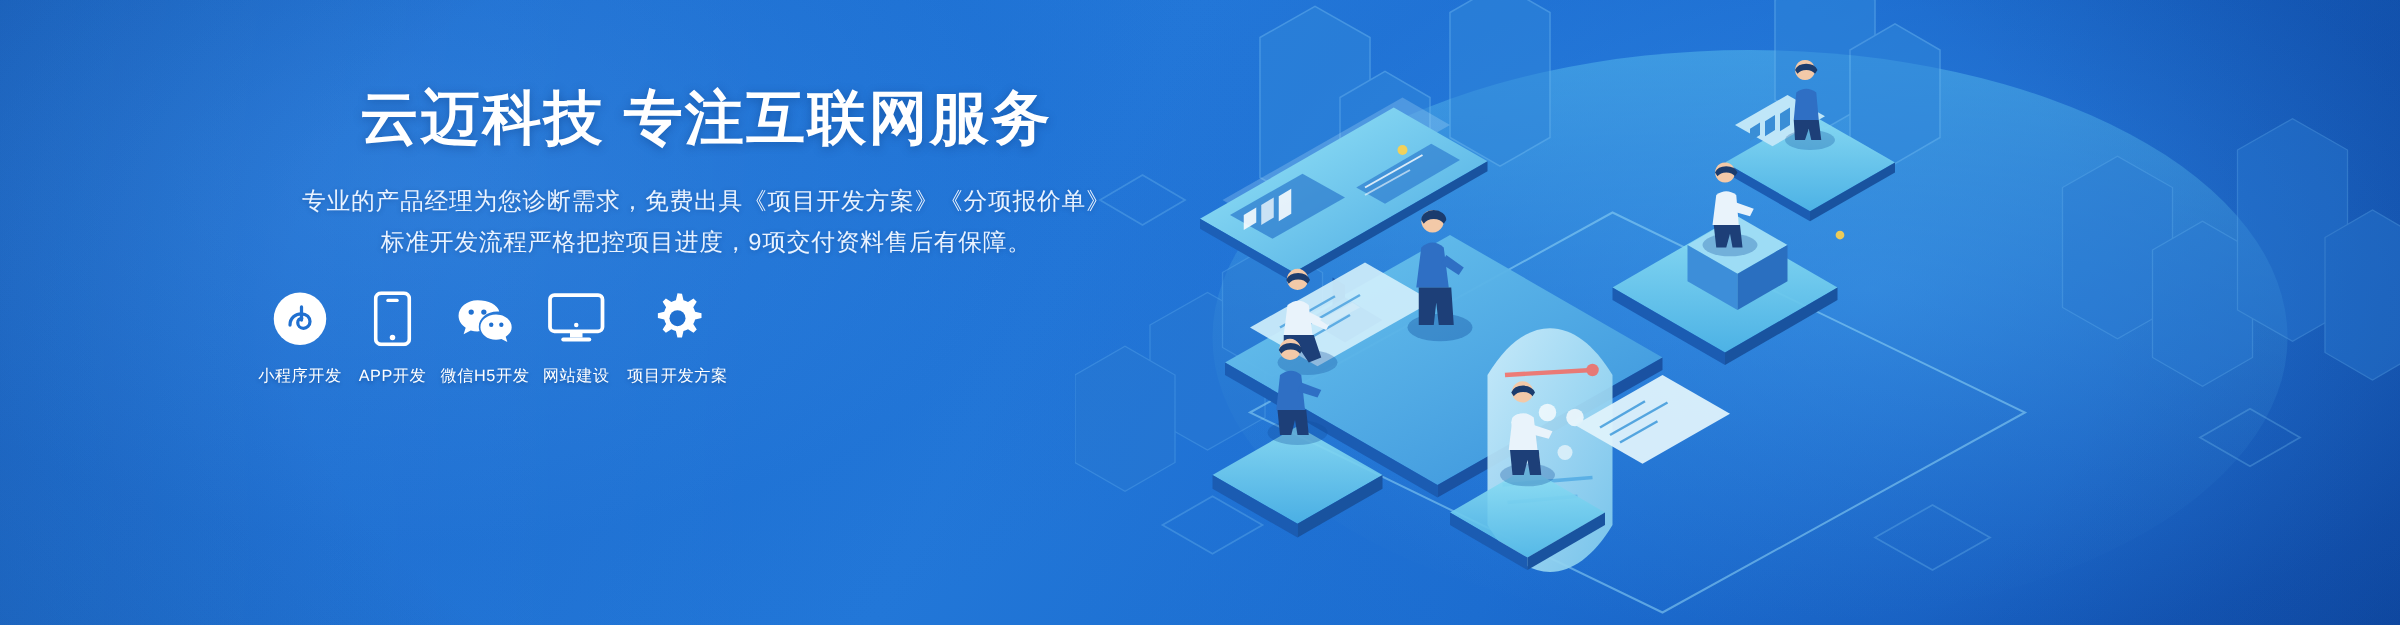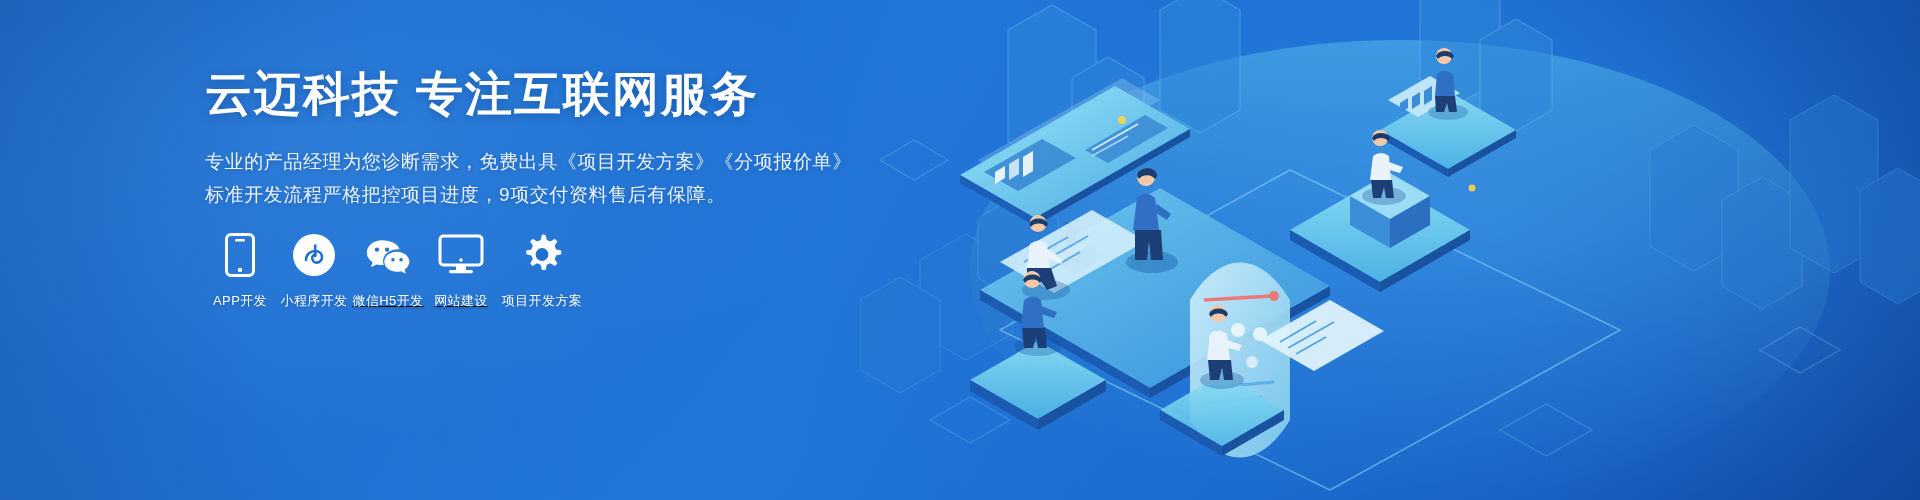--- a/index.html
+++ b/index.html
@@ -11,20 +11,21 @@
   }
 
   
   .banner{
     position:absolute; inset:0;
     background:
       radial-gradient(ellipse 1100px 620px at 78% 46%, rgba(60,150,240,0.55) 0%, rgba(40,115,215,0.16) 48%, rgba(0,0,0,0) 72%),
       radial-gradient(ellipse 900px 520px at 18% 30%, rgba(63,142,228,0.40) 0%, rgba(30,105,205,0.10) 55%, rgba(0,0,0,0) 78%),
       linear-gradient(118deg, #1565c8 0%, #1c6fd2 22%, #2277d8 44%, #1a6ccf 66%, #1257b8 86%, #0e49a6 100%);
     overflow:hidden;
+    text-align:center;
   }
   
   .sheen{
     position:absolute; left:-10%; top:-40%; width:70%; height:200%;
     background:linear-gradient(100deg, rgba(255,255,255,0.05) 0%, rgba(255,255,255,0.0) 60%);
     transform:rotate(-8deg);
     pointer-events:none;
   }
   .vignette{
     position:absolute; inset:0;
@@ -74,22 +75,22 @@
   .svc-label{
     color:#ffffff;
     font-size:13px;
     letter-spacing:0.4px;
     white-space:nowrap;
     text-shadow:0 1px 3px rgba(3,44,104,0.35);
   }
   
   .service:nth-child(1){ width:74px; }
   .service:nth-child(2){ width:74px; }
-  .service:nth-child(3){ width:74px;text-decoration:underline; }
-  .service:nth-child(4){ width:72px;text-decoration:underline; }
+  .service:nth-child(3){ width:74px; }
+  .service:nth-child(4){ width:72px; }
   .service:nth-child(5){ width:90px; }
 
   
   .art{
     position:absolute; right:0; top:0; width:1060px; height:500px;
     z-index:4; pointer-events:none;
   }
   .art svg{ display:block; }
 </style>
 </head>
@@ -320,38 +321,38 @@
     <div class="sublines">
       <div class="subline">专业的产品经理为您诊断需求，免费出具《项目开发方案》《分项报价单》</div>
       <div class="subline">标准开发流程严格把控项目进度，9项交付资料售后有保障。</div>
     </div>
   </div>
 
   <div class="services">
 
     <div class="service">
       <span class="svc-ico">
+        <svg width="44" height="44" viewBox="0 0 44 44">
+          <circle cx="22" cy="22" r="21" fill="#ffffff"></circle>
+          <path d="M14 27 c0 -6 5 -9 9 -9 c4.5 0 7 3 7 6.2 c0 3.2 -2.6 5.4 -5.2 5.4 c-2.6 0 -4.6 -2 -4.6 -4.4 c0 -2.2 1.6 -3.6 3.2 -3.6" fill="none" stroke="#2070d0" stroke-width="2.6" stroke-linecap="round"></path>
+          <path d="M23.2 12.5 v10.5" fill="none" stroke="#2070d0" stroke-width="2.6" stroke-linecap="round"></path>
+        </svg>
+      </span>
+      <span class="svc-label">小程序开发</span>
+    </div>
+
+    <div class="service">
+      <span class="svc-ico">
         <svg width="30" height="44" viewBox="0 0 30 44">
           <rect x="1.5" y="1.5" width="27" height="41" rx="4.5" ry="4.5" fill="none" stroke="#ffffff" stroke-width="3"></rect>
           <rect x="10" y="6" width="10" height="2.6" rx="1.3" fill="#ffffff"></rect>
           <circle cx="15" cy="37" r="2.2" fill="#ffffff"></circle>
         </svg>
       </span>
       <span class="svc-label">APP开发</span>
-    </div>
-
-    <div class="service">
-      <span class="svc-ico">
-        <svg width="44" height="44" viewBox="0 0 44 44">
-          <circle cx="22" cy="22" r="21" fill="#ffffff"></circle>
-          <path d="M14 27 c0 -6 5 -9 9 -9 c4.5 0 7 3 7 6.2 c0 3.2 -2.6 5.4 -5.2 5.4 c-2.6 0 -4.6 -2 -4.6 -4.4 c0 -2.2 1.6 -3.6 3.2 -3.6" fill="none" stroke="#2070d0" stroke-width="2.6" stroke-linecap="round"></path>
-          <path d="M23.2 12.5 v10.5" fill="none" stroke="#2070d0" stroke-width="2.6" stroke-linecap="round"></path>
-        </svg>
-      </span>
-      <span class="svc-label">小程序开发</span>
     </div>
 
     <div class="service">
       <span class="svc-ico">
         <svg width="50" height="44" viewBox="0 0 50 44">
           <path d="M18.5 6 C9.4 6 2 12 2 19.4 c0 4.2 2.4 7.9 6.2 10.4 l-1.8 5.6 6.2 -3.2 c1.9 0.5 3.9 0.8 5.9 0.8 c0.6 0 1.2 0 1.8 -0.1 c-0.5 -1.3 -0.7 -2.6 -0.7 -4 c0 -7.3 7.1 -13.2 16 -13.2 c0.6 0 1.2 0 1.8 0.1 C36 9.9 28 6 18.5 6 Z" fill="#ffffff"></path>
           <circle cx="13" cy="16.2" r="2.3" fill="#2070d0"></circle>
           <circle cx="24" cy="16.2" r="2.3" fill="#2070d0"></circle>
           <path d="M34.6 18.4 C27 18.4 21 23.3 21 29.3 c0 6 6 10.9 13.6 10.9 c1.6 0 3.2 -0.2 4.7 -0.6 l5.1 2.7 -1.4 -4.6 c3.2 -2.1 5.2 -5.1 5.2 -8.4 c0 -6 -6 -10.9 -13.6 -10.9 Z" fill="#ffffff"></path>
           <circle cx="30.4" cy="27.2" r="1.9" fill="#2070d0"></circle>

